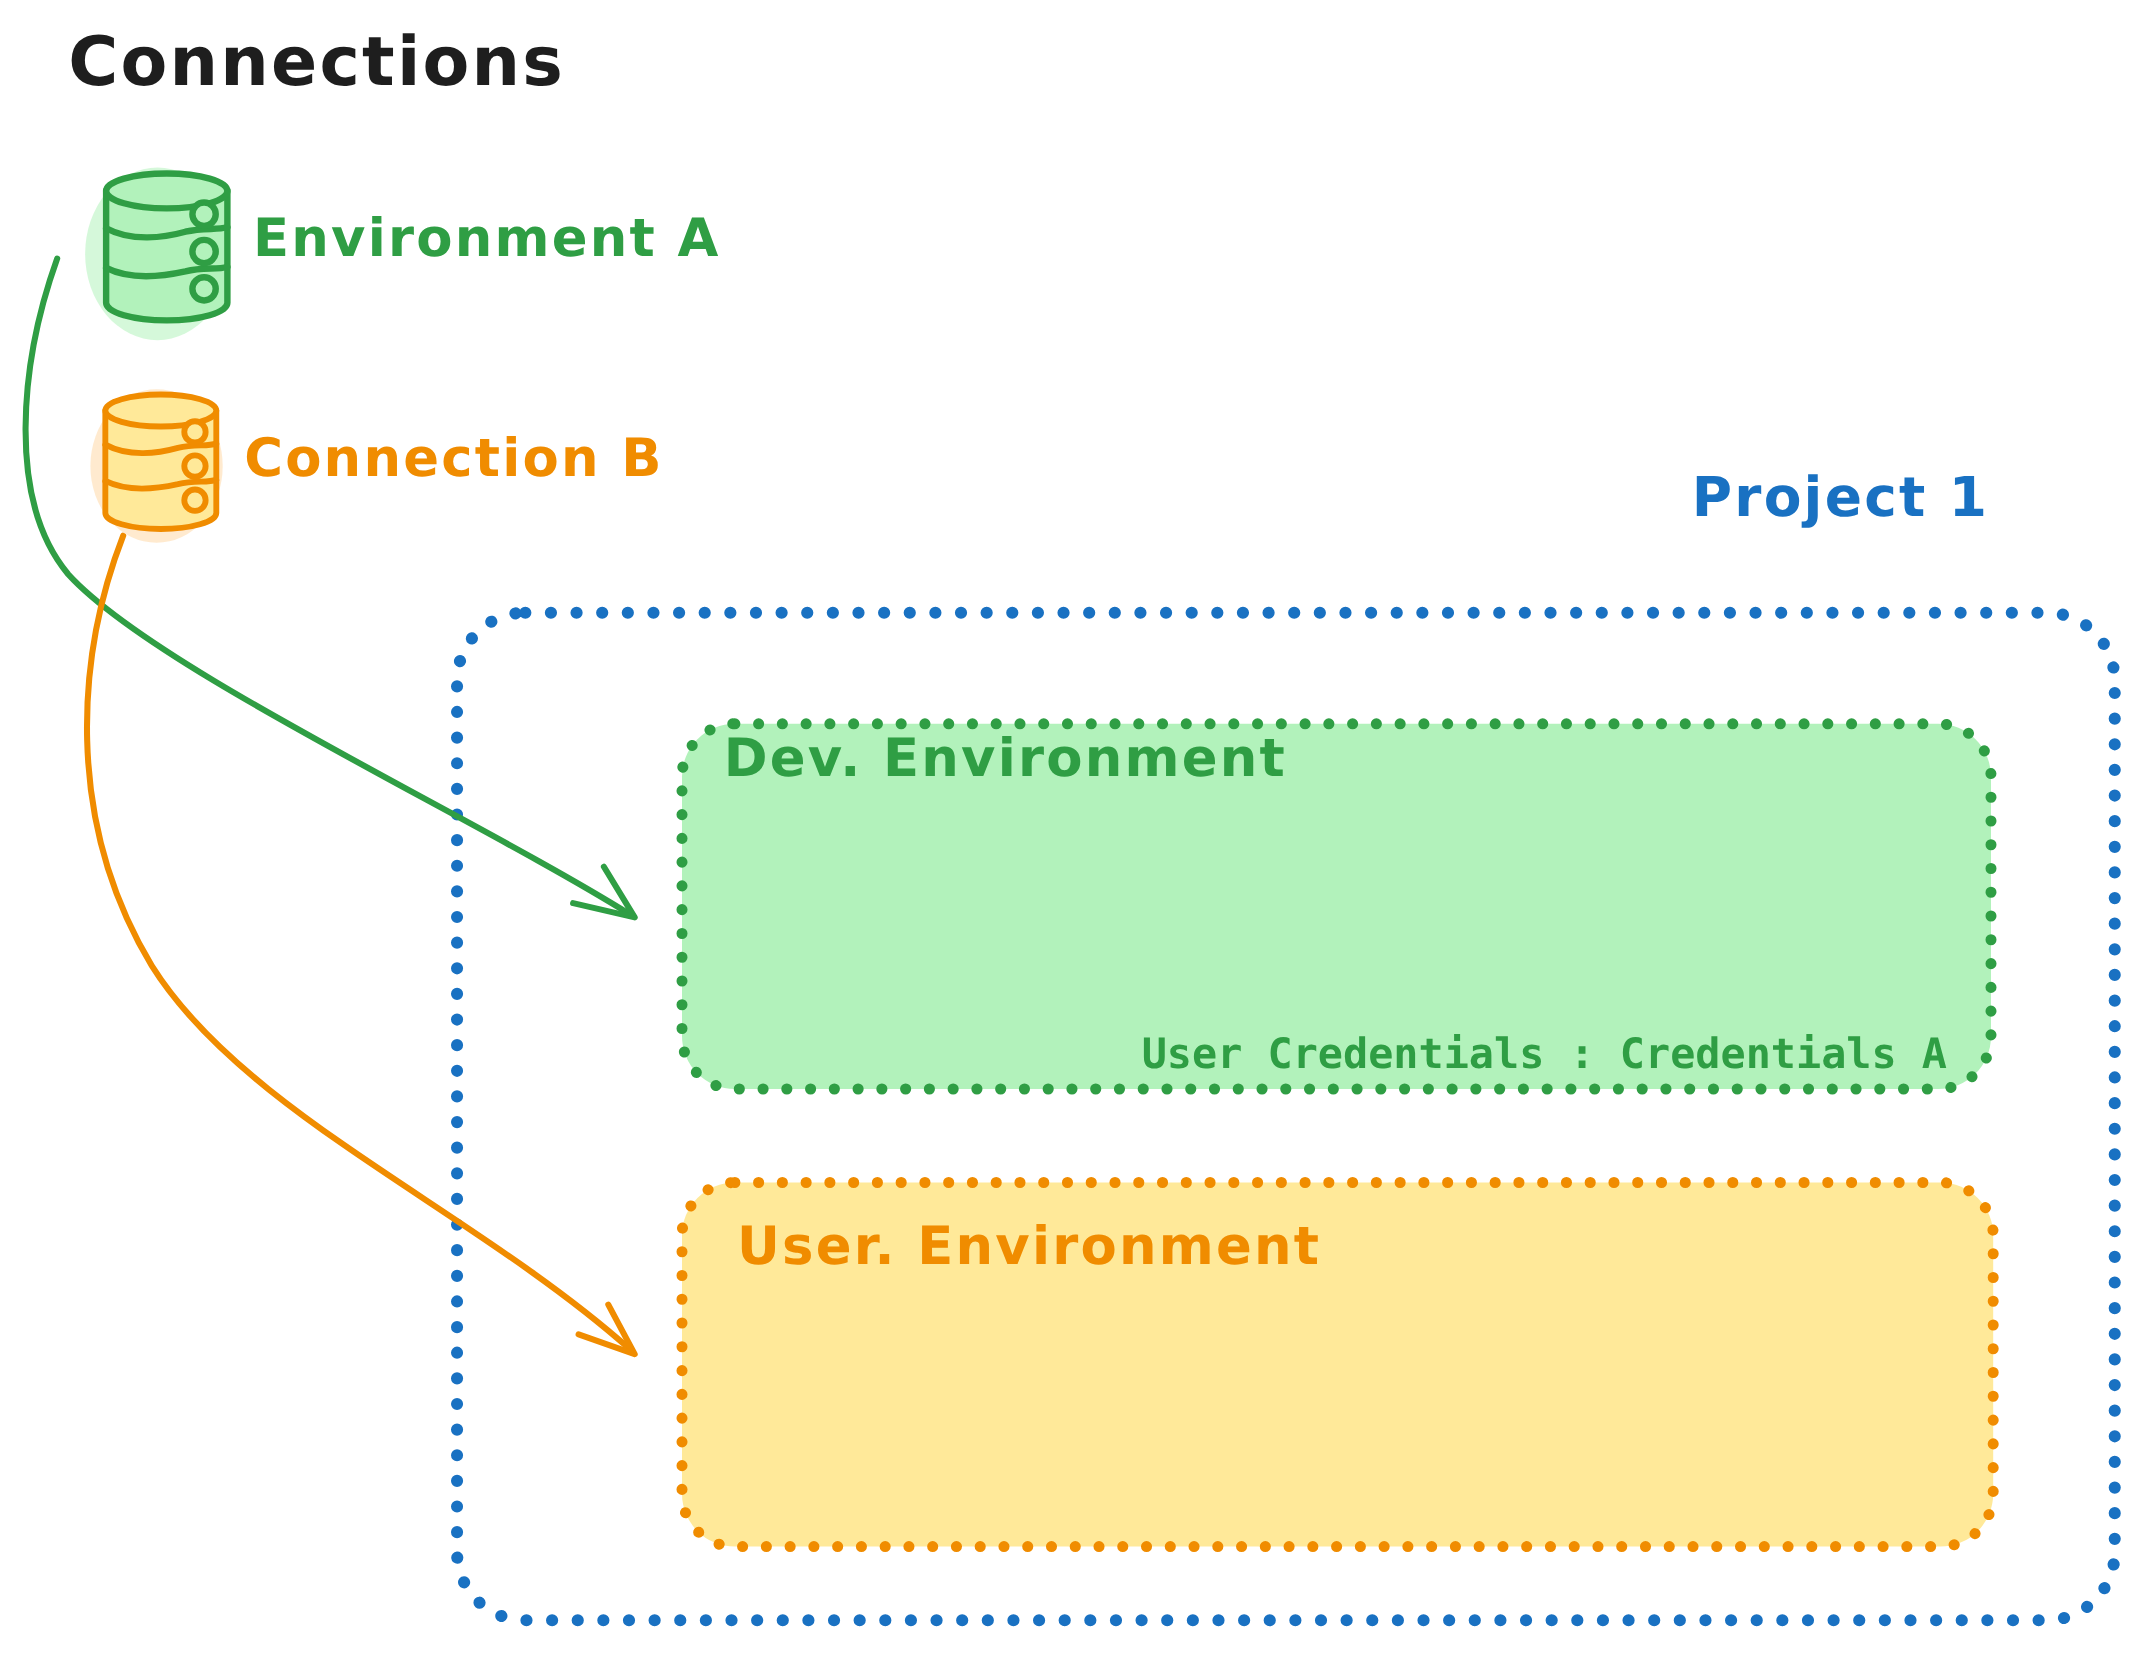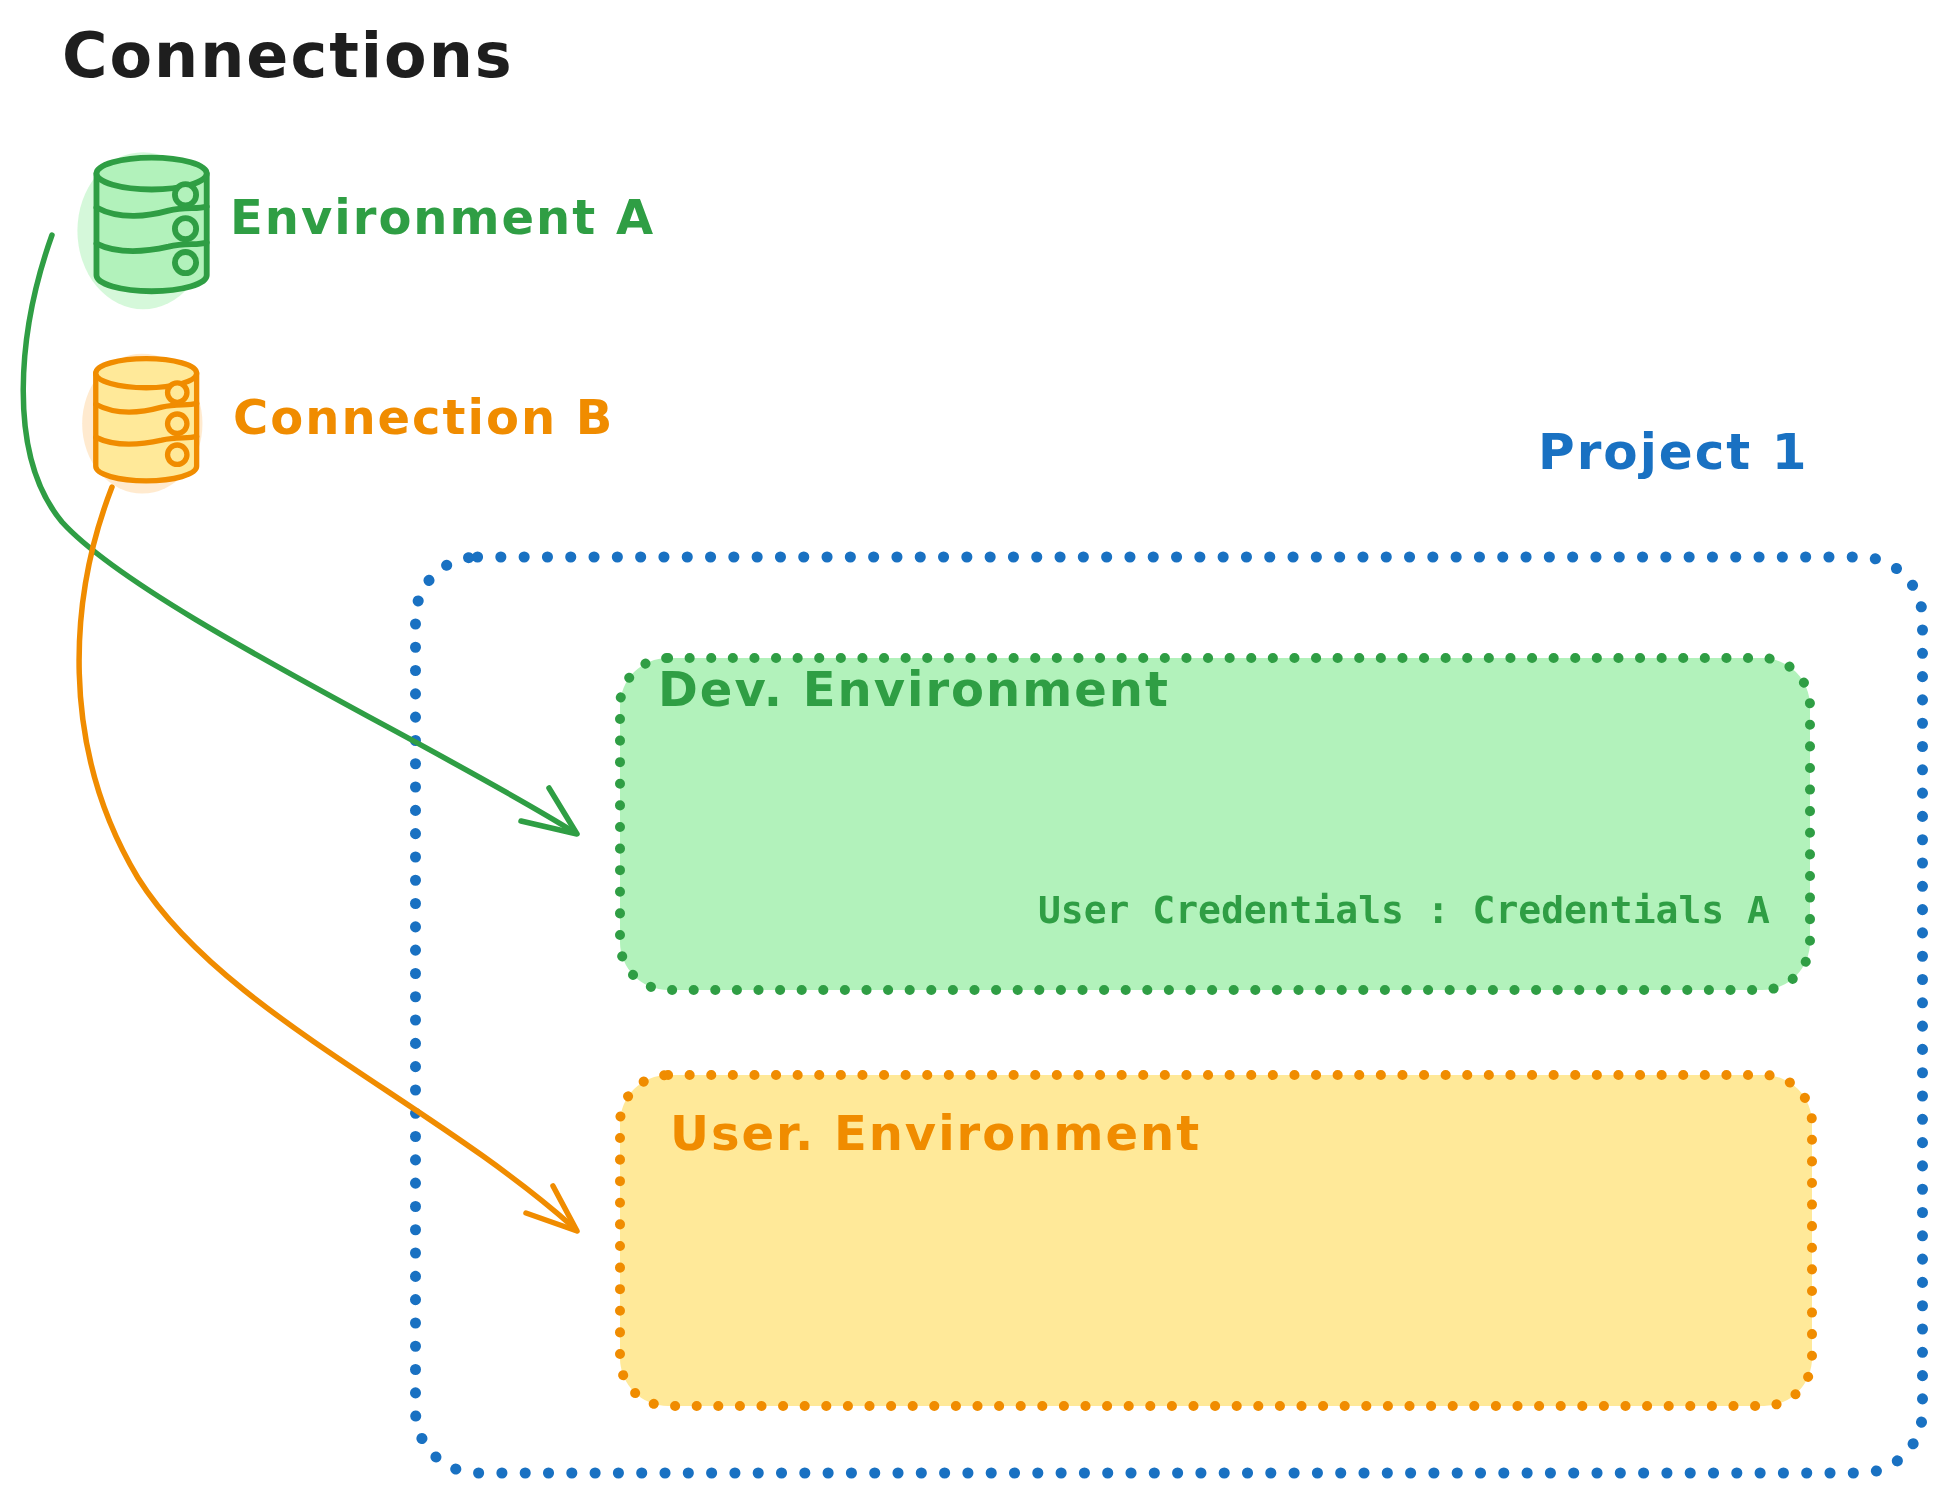--- a/index.html
+++ b/index.html
@@ -17,33 +17,33 @@
     white-space:nowrap;
     letter-spacing:2px;
     line-height:1.15;
   }
   .ink   {color:#1e1e1e;}
   .green {color:#2f9e44;}
   .orange{color:#f08c00;}
   .blue  {color:#1971c2;}
   .title-main   {left:62px;  top:20px;   font-size:62px;}
   .conn-a-label {left:230px; top:190px;  font-size:48px;}
-  .conn-b-label {left:233px; top:390px;  font-size:48px;}
+  .conn-b-label {left:222px; top:390px;  font-size:48px;}
   .project-label{left:1538px;top:424px;  font-size:50px;}
   .dev-title    {left:658px; top:662px;  font-size:48px;}
   .prod-title   {left:670px; top:1106px; font-size:48px;}
   .cred{
     position:absolute;
     font-family:"DejaVu Sans Mono", monospace;
     font-weight:700;
     font-size:38px;
     letter-spacing:0;
     white-space:nowrap;
   }
-  .cred-a{right:178px;top:888px;text-align:center;}
+  .cred-a{right:178px;top:936px;text-align:center;}
   .cred-b{right:172px;top:1330px;}
   svg{display:block;}
 </style>
 </head>
 <body>
 
 <div class="canvas">
 
   <svg class="layer" viewBox="0 0 1948 1506">
 

